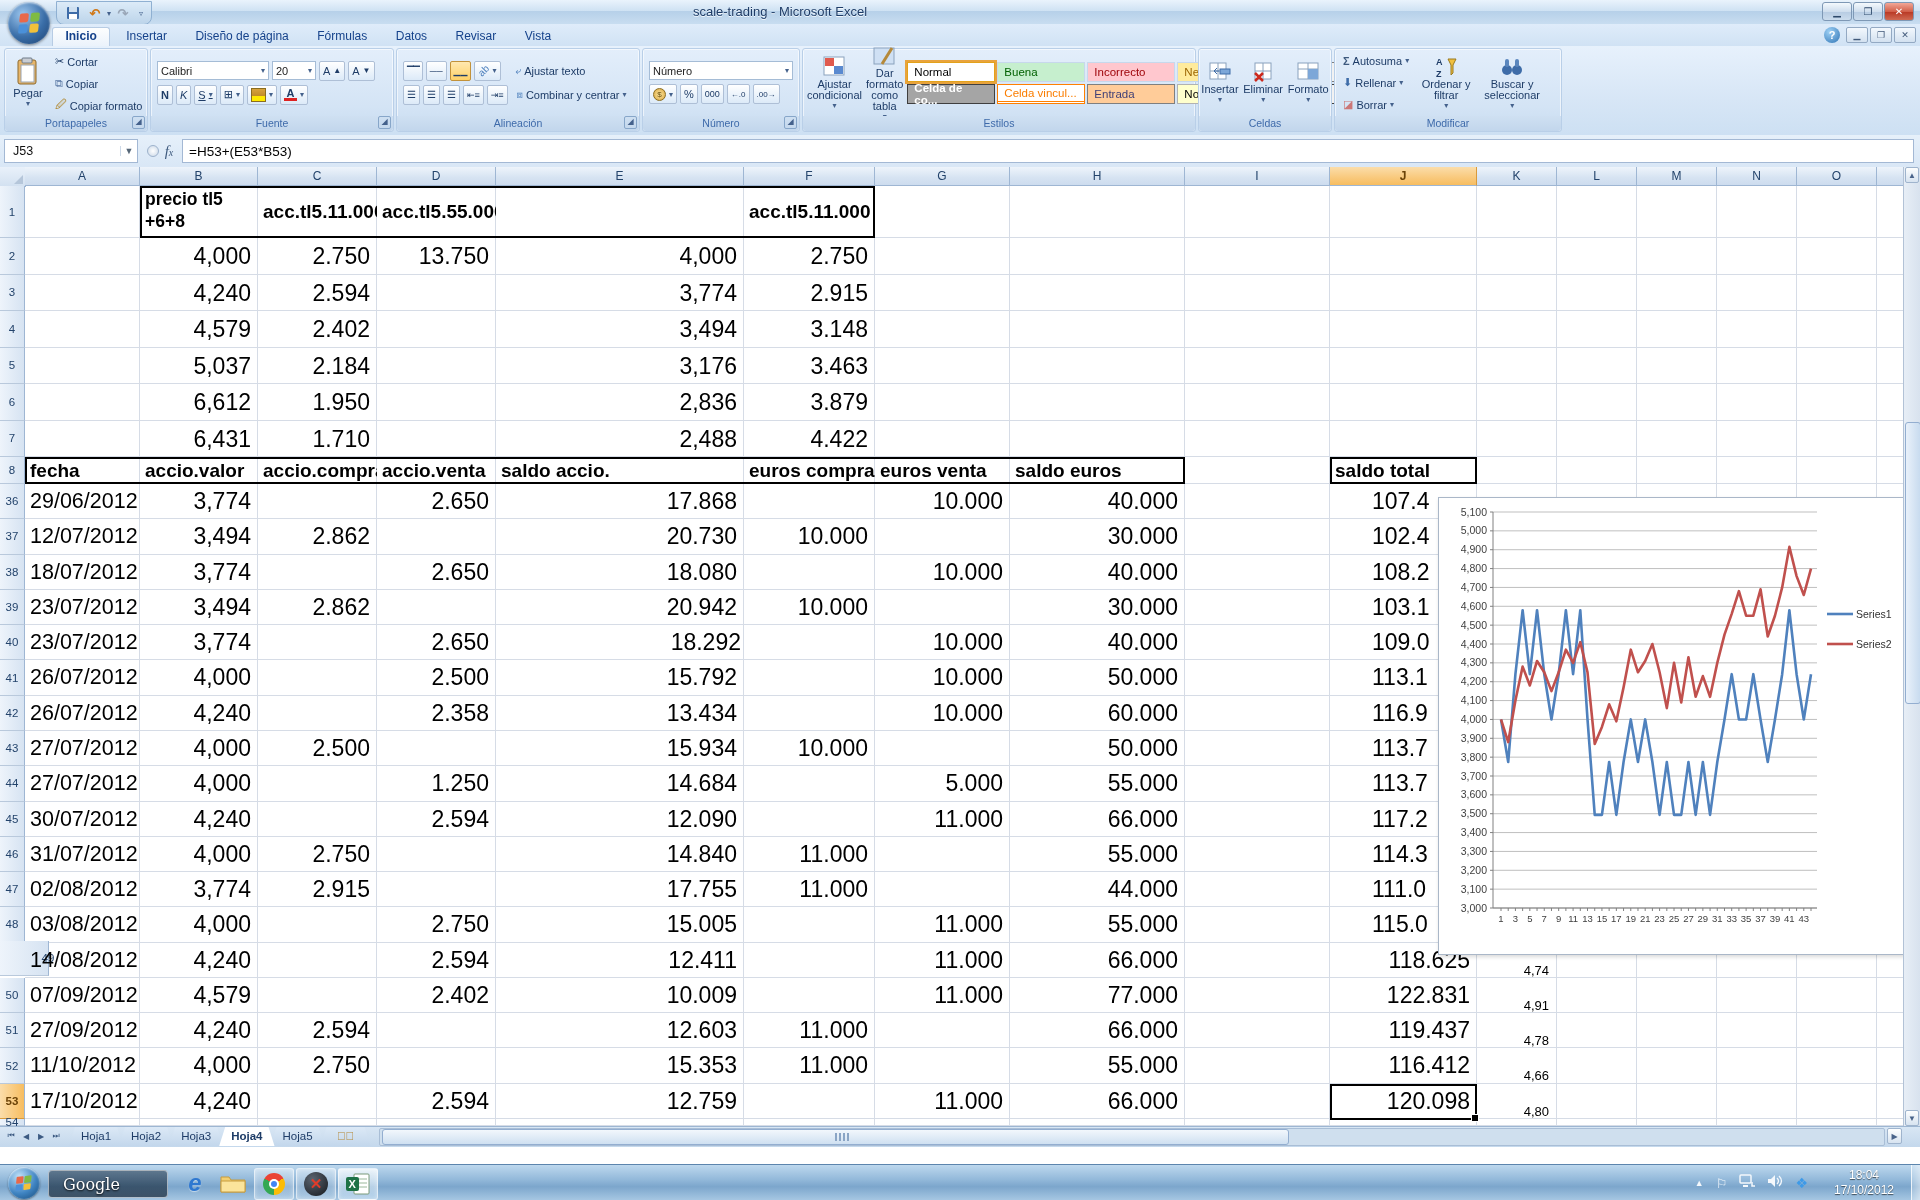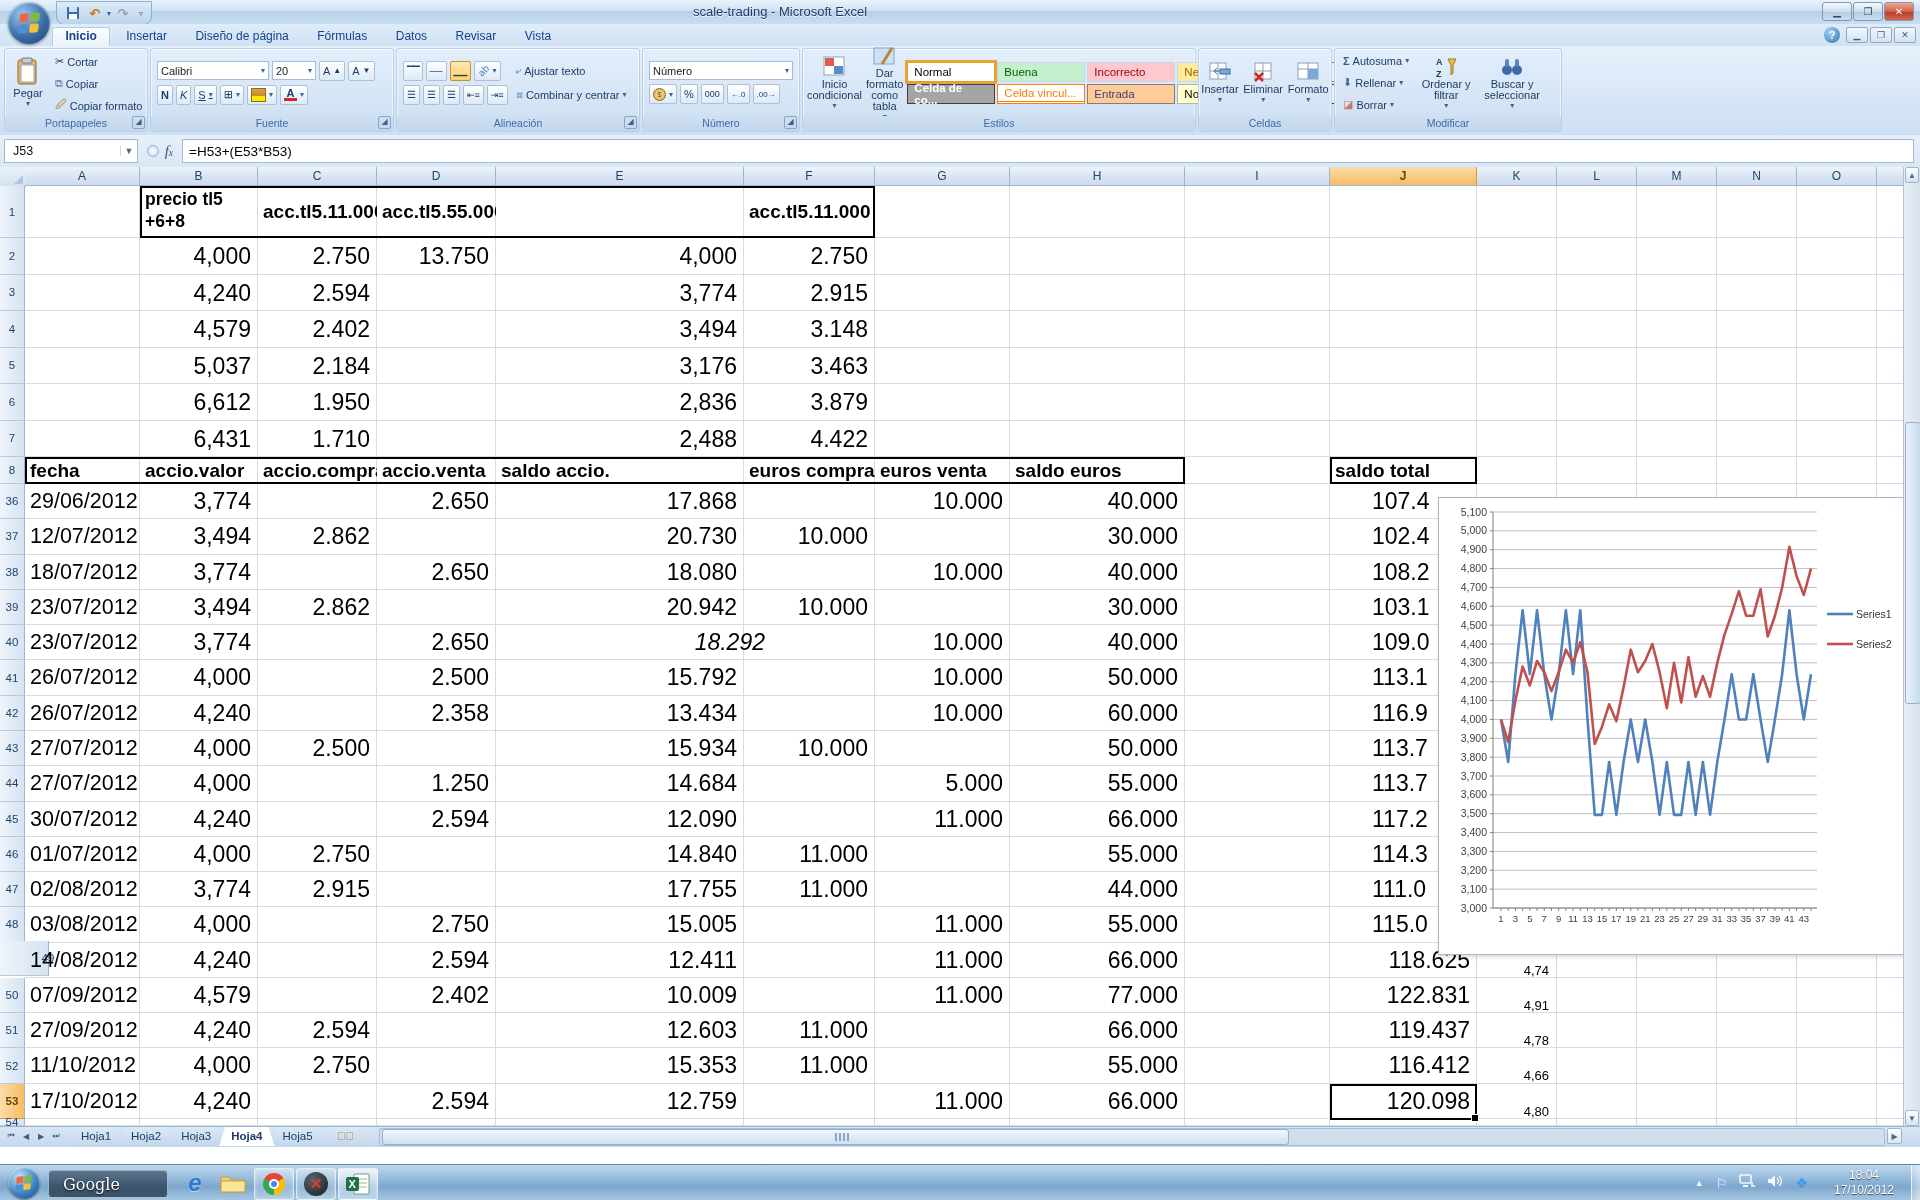--- a/index.html
+++ b/index.html
@@ -306,21 +306,21 @@
     </div>
 
     <div class="rgroup" style="left:802px;width:392px;">
       <div class="rg-body" style="gap:4px;padding-left:4px;">
         <div class="bigbtn" style="width:64px;">
           <svg width="26" height="24" viewBox="0 0 26 24">
               <rect x="2" y="2" width="20" height="18" fill="#fff" stroke="#8aa2bd"></rect>
               <rect x="3" y="3" width="9" height="8" fill="#e05a4e"></rect>
               <rect x="12" y="11" width="9" height="8" fill="#5a8ad0"></rect>
             </svg>
-          <span class="mini" style="text-align:center;line-height:11px;">Inicio condicional</span>
+          <span class="mini" style="text-align:center;line-height:11px;">Ajustar condicional</span>
             <span class="arr">▾</span>
         </div>
         <div class="bigbtn" style="width:70px;">
           <svg width="26" height="24" viewBox="0 0 26 24">
               <rect x="2" y="4" width="20" height="16" fill="#cfe0f4" stroke="#8aa2bd"></rect>
               <path d="M20 4 L10 20" stroke="#b5893a" stroke-width="3"></path>
             </svg>
           <span class="mini" style="text-align:center;line-height:11px;">Dar formato como tabla</span>
             <span class="arr">▾</span>
         </div>
@@ -593,21 +593,21 @@
       <div class="cell c-date" style="left: 25px; top: 422.84px; width: 115px; height: 35.28px; line-height: 35.28px;">23/07/2012</div>
       <div class="cell c-num" style="left: 140px; top: 422.84px; width: 118px; height: 35.28px; line-height: 35.28px;">3,494</div>
       <div class="cell c-num" style="left: 258px; top: 422.84px; width: 119px; height: 35.28px; line-height: 35.28px;">2.862</div>
       <div class="cell c-num" style="left: 496px; top: 422.84px; width: 248px; height: 35.28px; line-height: 35.28px;">20.942</div>
       <div class="cell c-num" style="left: 744px; top: 422.84px; width: 131px; height: 35.28px; line-height: 35.28px;">10.000</div>
       <div class="cell c-num" style="left: 1010px; top: 422.84px; width: 175px; height: 35.28px; line-height: 35.28px;">30.000</div>
       <div class="cell c-jcut" style="left: 1330px; top: 422.84px; width: 147px; height: 35.28px; line-height: 35.28px;">103.1</div>
       <div class="cell c-date" style="left: 25px; top: 458.12px; width: 115px; height: 35.28px; line-height: 35.28px;">23/07/2012</div>
       <div class="cell c-num" style="left: 140px; top: 458.12px; width: 118px; height: 35.28px; line-height: 35.28px;">3,774</div>
       <div class="cell c-num" style="left: 377px; top: 458.12px; width: 119px; height: 35.28px; line-height: 35.28px;">2.650</div>
-      <div class="cell c-num" style="left: 524px; top: 458.12px; width: 248px; height: 35.28px; line-height: 35.28px; font-style: italic;">18.292</div>
+      <div class="cell c-num" style="left: 500px; top: 458.12px; width: 248px; height: 35.28px; line-height: 35.28px;">18.292</div>
       <div class="cell c-num" style="left: 875px; top: 458.12px; width: 135px; height: 35.28px; line-height: 35.28px;">10.000</div>
       <div class="cell c-num" style="left: 1010px; top: 458.12px; width: 175px; height: 35.28px; line-height: 35.28px;">40.000</div>
       <div class="cell c-jcut" style="left: 1330px; top: 458.12px; width: 147px; height: 35.28px; line-height: 35.28px;">109.0</div>
       <div class="cell c-date" style="left: 25px; top: 493.4px; width: 115px; height: 35.28px; line-height: 35.28px;">26/07/2012</div>
       <div class="cell c-num" style="left: 140px; top: 493.4px; width: 118px; height: 35.28px; line-height: 35.28px;">4,000</div>
       <div class="cell c-num" style="left: 377px; top: 493.4px; width: 119px; height: 35.28px; line-height: 35.28px;">2.500</div>
       <div class="cell c-num" style="left: 496px; top: 493.4px; width: 248px; height: 35.28px; line-height: 35.28px;">15.792</div>
       <div class="cell c-num" style="left: 875px; top: 493.4px; width: 135px; height: 35.28px; line-height: 35.28px;">10.000</div>
       <div class="cell c-num" style="left: 1010px; top: 493.4px; width: 175px; height: 35.28px; line-height: 35.28px;">50.000</div>
       <div class="cell c-jcut" style="left: 1330px; top: 493.4px; width: 147px; height: 35.28px; line-height: 35.28px;">113.1</div>
@@ -632,21 +632,21 @@
       <div class="cell c-num" style="left: 875px; top: 599.24px; width: 135px; height: 35.28px; line-height: 35.28px;">5.000</div>
       <div class="cell c-num" style="left: 1010px; top: 599.24px; width: 175px; height: 35.28px; line-height: 35.28px;">55.000</div>
       <div class="cell c-jcut" style="left: 1330px; top: 599.24px; width: 147px; height: 35.28px; line-height: 35.28px;">113.7</div>
       <div class="cell c-date" style="left: 25px; top: 634.52px; width: 115px; height: 35.28px; line-height: 35.28px;">30/07/2012</div>
       <div class="cell c-num" style="left: 140px; top: 634.52px; width: 118px; height: 35.28px; line-height: 35.28px;">4,240</div>
       <div class="cell c-num" style="left: 377px; top: 634.52px; width: 119px; height: 35.28px; line-height: 35.28px;">2.594</div>
       <div class="cell c-num" style="left: 496px; top: 634.52px; width: 248px; height: 35.28px; line-height: 35.28px;">12.090</div>
       <div class="cell c-num" style="left: 875px; top: 634.52px; width: 135px; height: 35.28px; line-height: 35.28px;">11.000</div>
       <div class="cell c-num" style="left: 1010px; top: 634.52px; width: 175px; height: 35.28px; line-height: 35.28px;">66.000</div>
       <div class="cell c-jcut" style="left: 1330px; top: 634.52px; width: 147px; height: 35.28px; line-height: 35.28px;">117.2</div>
-      <div class="cell c-date" style="left: 25px; top: 669.8px; width: 115px; height: 35.28px; line-height: 35.28px;">01/07/2012</div>
+      <div class="cell c-date" style="left: 25px; top: 669.8px; width: 115px; height: 35.28px; line-height: 35.28px;">31/07/2012</div>
       <div class="cell c-num" style="left: 140px; top: 669.8px; width: 118px; height: 35.28px; line-height: 35.28px;">4,000</div>
       <div class="cell c-num" style="left: 258px; top: 669.8px; width: 119px; height: 35.28px; line-height: 35.28px;">2.750</div>
       <div class="cell c-num" style="left: 496px; top: 669.8px; width: 248px; height: 35.28px; line-height: 35.28px;">14.840</div>
       <div class="cell c-num" style="left: 744px; top: 669.8px; width: 131px; height: 35.28px; line-height: 35.28px;">11.000</div>
       <div class="cell c-num" style="left: 1010px; top: 669.8px; width: 175px; height: 35.28px; line-height: 35.28px;">55.000</div>
       <div class="cell c-jcut" style="left: 1330px; top: 669.8px; width: 147px; height: 35.28px; line-height: 35.28px;">114.3</div>
       <div class="cell c-date" style="left: 25px; top: 705.08px; width: 115px; height: 35.28px; line-height: 35.28px;">02/08/2012</div>
       <div class="cell c-num" style="left: 140px; top: 705.08px; width: 118px; height: 35.28px; line-height: 35.28px;">3,774</div>
       <div class="cell c-num" style="left: 258px; top: 705.08px; width: 119px; height: 35.28px; line-height: 35.28px;">2.915</div>
       <div class="cell c-num" style="left: 496px; top: 705.08px; width: 248px; height: 35.28px; line-height: 35.28px;">17.755</div>

